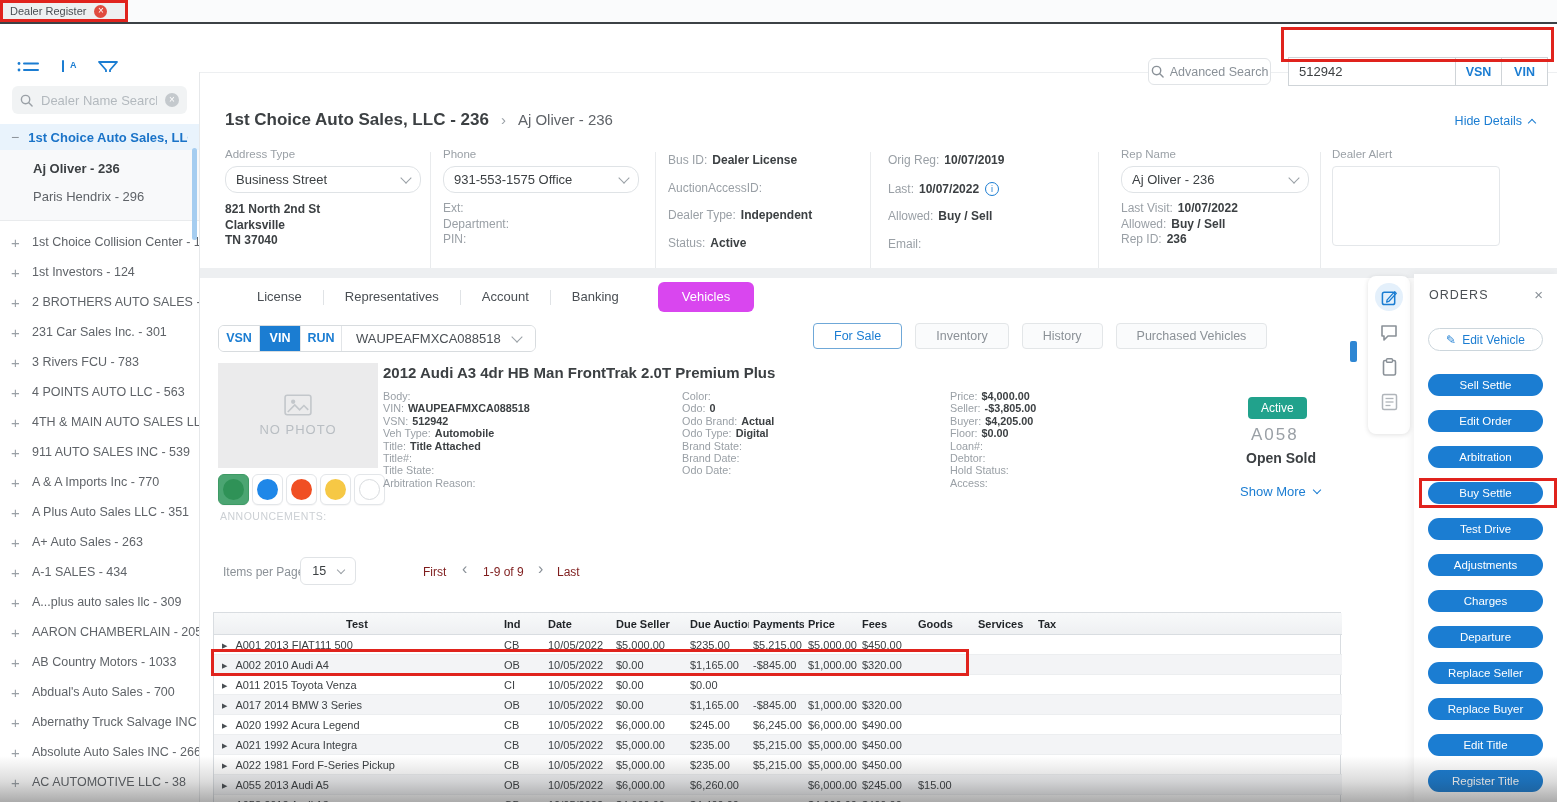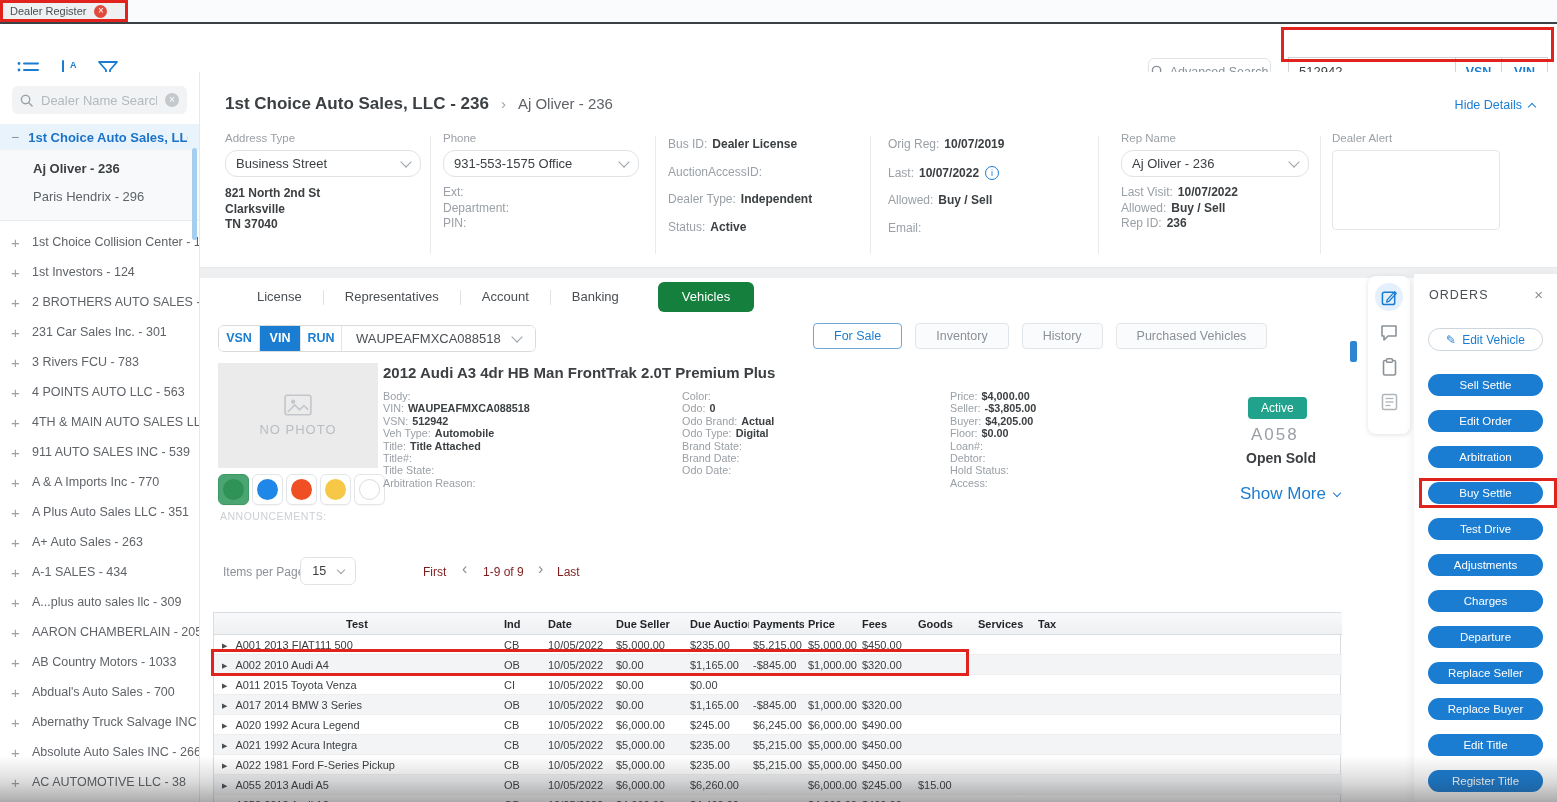--- a/index.html
+++ b/index.html
@@ -32,21 +32,21 @@
   .sel-name{color:#1a73c8;font-weight:bold;font-size:13px;white-space:nowrap;overflow:hidden;}
   .group-kids{background:#f8f9fa;border-bottom:1px solid #e9ebed;padding:5px 0 9px 0;}
   .tree-child{height:28px;line-height:28px;padding-left:33px;font-size:13px;color:#5f6368;white-space:nowrap;overflow:hidden;}
   .tree-child.first{font-weight:bold;color:#3c4043;}
   .dealer-list{margin-top:6px;}
   .dealer-item{height:30px;display:flex;align-items:center;padding:0 11px;gap:10px;font-size:12.5px;color:#5f6368;white-space:nowrap;overflow:hidden;}
   .plus{color:#9aa0a6;font-size:15px;width:11px;flex:none;font-weight:300;}
   .side-thumb{position:absolute;right:2px;top:76px;width:5px;height:92px;background:#a5cdf0;border-radius:3px;}
 
   
-  .main-header{position:absolute;left:200px;top:72px;right:0;height:196px;background:#fff;border-bottom:1px solid #e8eaec;box-sizing:border-box;}
+  .main-header{position:absolute;left:200px;top:88px;right:0;height:196px;background:#fff;border-bottom:1px solid #e8eaec;box-sizing:border-box;}
   .breadcrumb{position:absolute;left:25px;top:22px;display:flex;align-items:baseline;gap:12px;white-space:nowrap;}
   .bc-dealer{font-size:17px;font-weight:bold;color:#3c4043;}
   .bc-sep{color:#9aa0a6;font-size:15px;}
   .bc-rep{font-size:15px;color:#5f6368;}
   .hide-details{position:absolute;right:22px;top:26px;display:flex;align-items:center;gap:7px;color:#1b7dd2;font-size:12.5px;}
   .dcol{position:absolute;top:60px;}
   .dlabel{font-size:11.5px;color:#9aa0a6;margin-bottom:6px;}
   .select{height:27px;border:1px solid #dfe3e6;border-radius:12px;background:#fff;display:flex;align-items:center;justify-content:space-between;padding:0 10px;font-size:13px;color:#3c4043;box-sizing:border-box;}
   .addr-line{font-size:12px;color:#3c4043;font-weight:600;line-height:15.5px;}
   .addr-lines{margin-top:9px;}
@@ -60,21 +60,21 @@
   .vdiv{position:absolute;top:64px;width:1px;height:118px;background:#e9ebed;}
   .alert-box{width:166px;height:78px;border:1px solid #e4e7ea;border-radius:4px;background:#fff;}
 
   .grayband{position:absolute;left:200px;top:268px;right:0;height:10px;background:#edeff1;}
 
   
   .content{position:absolute;left:200px;top:278px;right:0;bottom:0;background:#fff;overflow:hidden;}
   .tabs{position:absolute;left:36px;top:4px;height:30px;display:flex;align-items:center;}
   .tab-item{padding:0 21px;font-size:13px;color:#4a4f54;line-height:30px;white-space:nowrap;}
   .tab-sep{width:1px;height:15px;background:#e0e3e6;}
-  .tab-item.active{background:#15803d;color:#fff;border-radius:6px;margin-left:18px;padding:0 24px;}
+  .tab-item.active{background:#d946ef;color:#fff;border-radius:6px;margin-left:18px;padding:0 24px;}
 
   .seg{position:absolute;left:18px;top:47px;height:25px;display:flex;border:1px solid #d8dcdf;border-radius:6px;overflow:hidden;background:#fff;}
   .seg-btn{width:40px;line-height:25px;text-align:center;color:#1b7dd2;font-size:12.5px;font-weight:600;border-right:1px solid #e2e5e8;background:#fff;}
   .seg-btn.active{background:#1b7dd2;color:#fff;}
   .seg-value{display:flex;align-items:center;gap:12px;padding:0 14px;font-size:13px;color:#4a4f54;background:#fff;}
 
   .filters{position:absolute;left:613px;top:45px;display:flex;gap:13px;}
   .filter-btn{height:26px;padding:0 20px;border:1px solid #e3e6e8;background:#fafbfc;color:#8b9197;font-size:12.5px;border-radius:4px;display:flex;align-items:center;box-sizing:border-box;white-space:nowrap;}
   .filter-btn.active{background:#fff;border-color:#6fa8d8;color:#1b7dd2;}
 
@@ -86,21 +86,21 @@
   .chip-dot{width:21px;height:21px;border-radius:50%;box-sizing:border-box;}
   .announcements{position:absolute;left:20px;top:232px;color:#ccd0d4;font-size:10.5px;letter-spacing:.5px;}
 
   .veh-title{position:absolute;left:183px;top:86px;font-size:15px;font-weight:bold;color:#3c4043;white-space:nowrap;}
   .vcol{position:absolute;top:112px;}
   .vrow{line-height:12.4px;font-size:10.8px;white-space:nowrap;}
   .vrow .flabel{margin-right:4px;}
   .status-badge{position:absolute;left:1048px;top:119px;background:#21a28c;color:#fff;font-size:12px;border-radius:4px;padding:4px 13px;}
   .run-number{position:absolute;left:1051px;top:147px;color:#9aa0a6;font-size:17px;letter-spacing:2px;}
   .sale-status{position:absolute;left:1046px;top:172px;color:#3c4043;font-size:14px;font-weight:bold;}
-  .show-more{position:absolute;left:1040px;top:206px;color:#1b7dd2;font-size:17px;display:flex;align-items:center;gap:8px;}
+  .show-more{position:absolute;left:1040px;top:206px;color:#1b7dd2;font-size:13px;display:flex;align-items:center;gap:8px;}
 
   .pag-label{position:absolute;left:23px;top:287px;color:#8b9197;font-size:12px;}
   .ipp-select{position:absolute;left:100px;top:279px;width:56px;height:28px;border:1px solid #e0e3e6;border-radius:6px;background:#fff;display:flex;align-items:center;justify-content:space-evenly;font-size:12.5px;color:#3c4043;box-sizing:border-box;}
   .pag-ctrl{position:absolute;top:287px;color:#7f1d1d;font-size:12px;}
   .pag-chev{position:absolute;top:283px;color:#8a9198;font-size:16px;line-height:16px;}
 
   .items-table{position:absolute;left:13px;top:334px;width:1128px;border:1px solid #d9dde1;border-bottom:none;box-sizing:border-box;}
   .items-table table{width:100%;border-collapse:collapse;table-layout:fixed;}
   .items-table th{height:21px;background:linear-gradient(#f8f9fa,#eef0f2);border-bottom:1px solid #d9dde1;font-size:11px;color:#1f2327;font-weight:700;text-align:left;padding:0 4px;white-space:nowrap;overflow:hidden;}
   .items-table th:first-child{text-align:center;}

